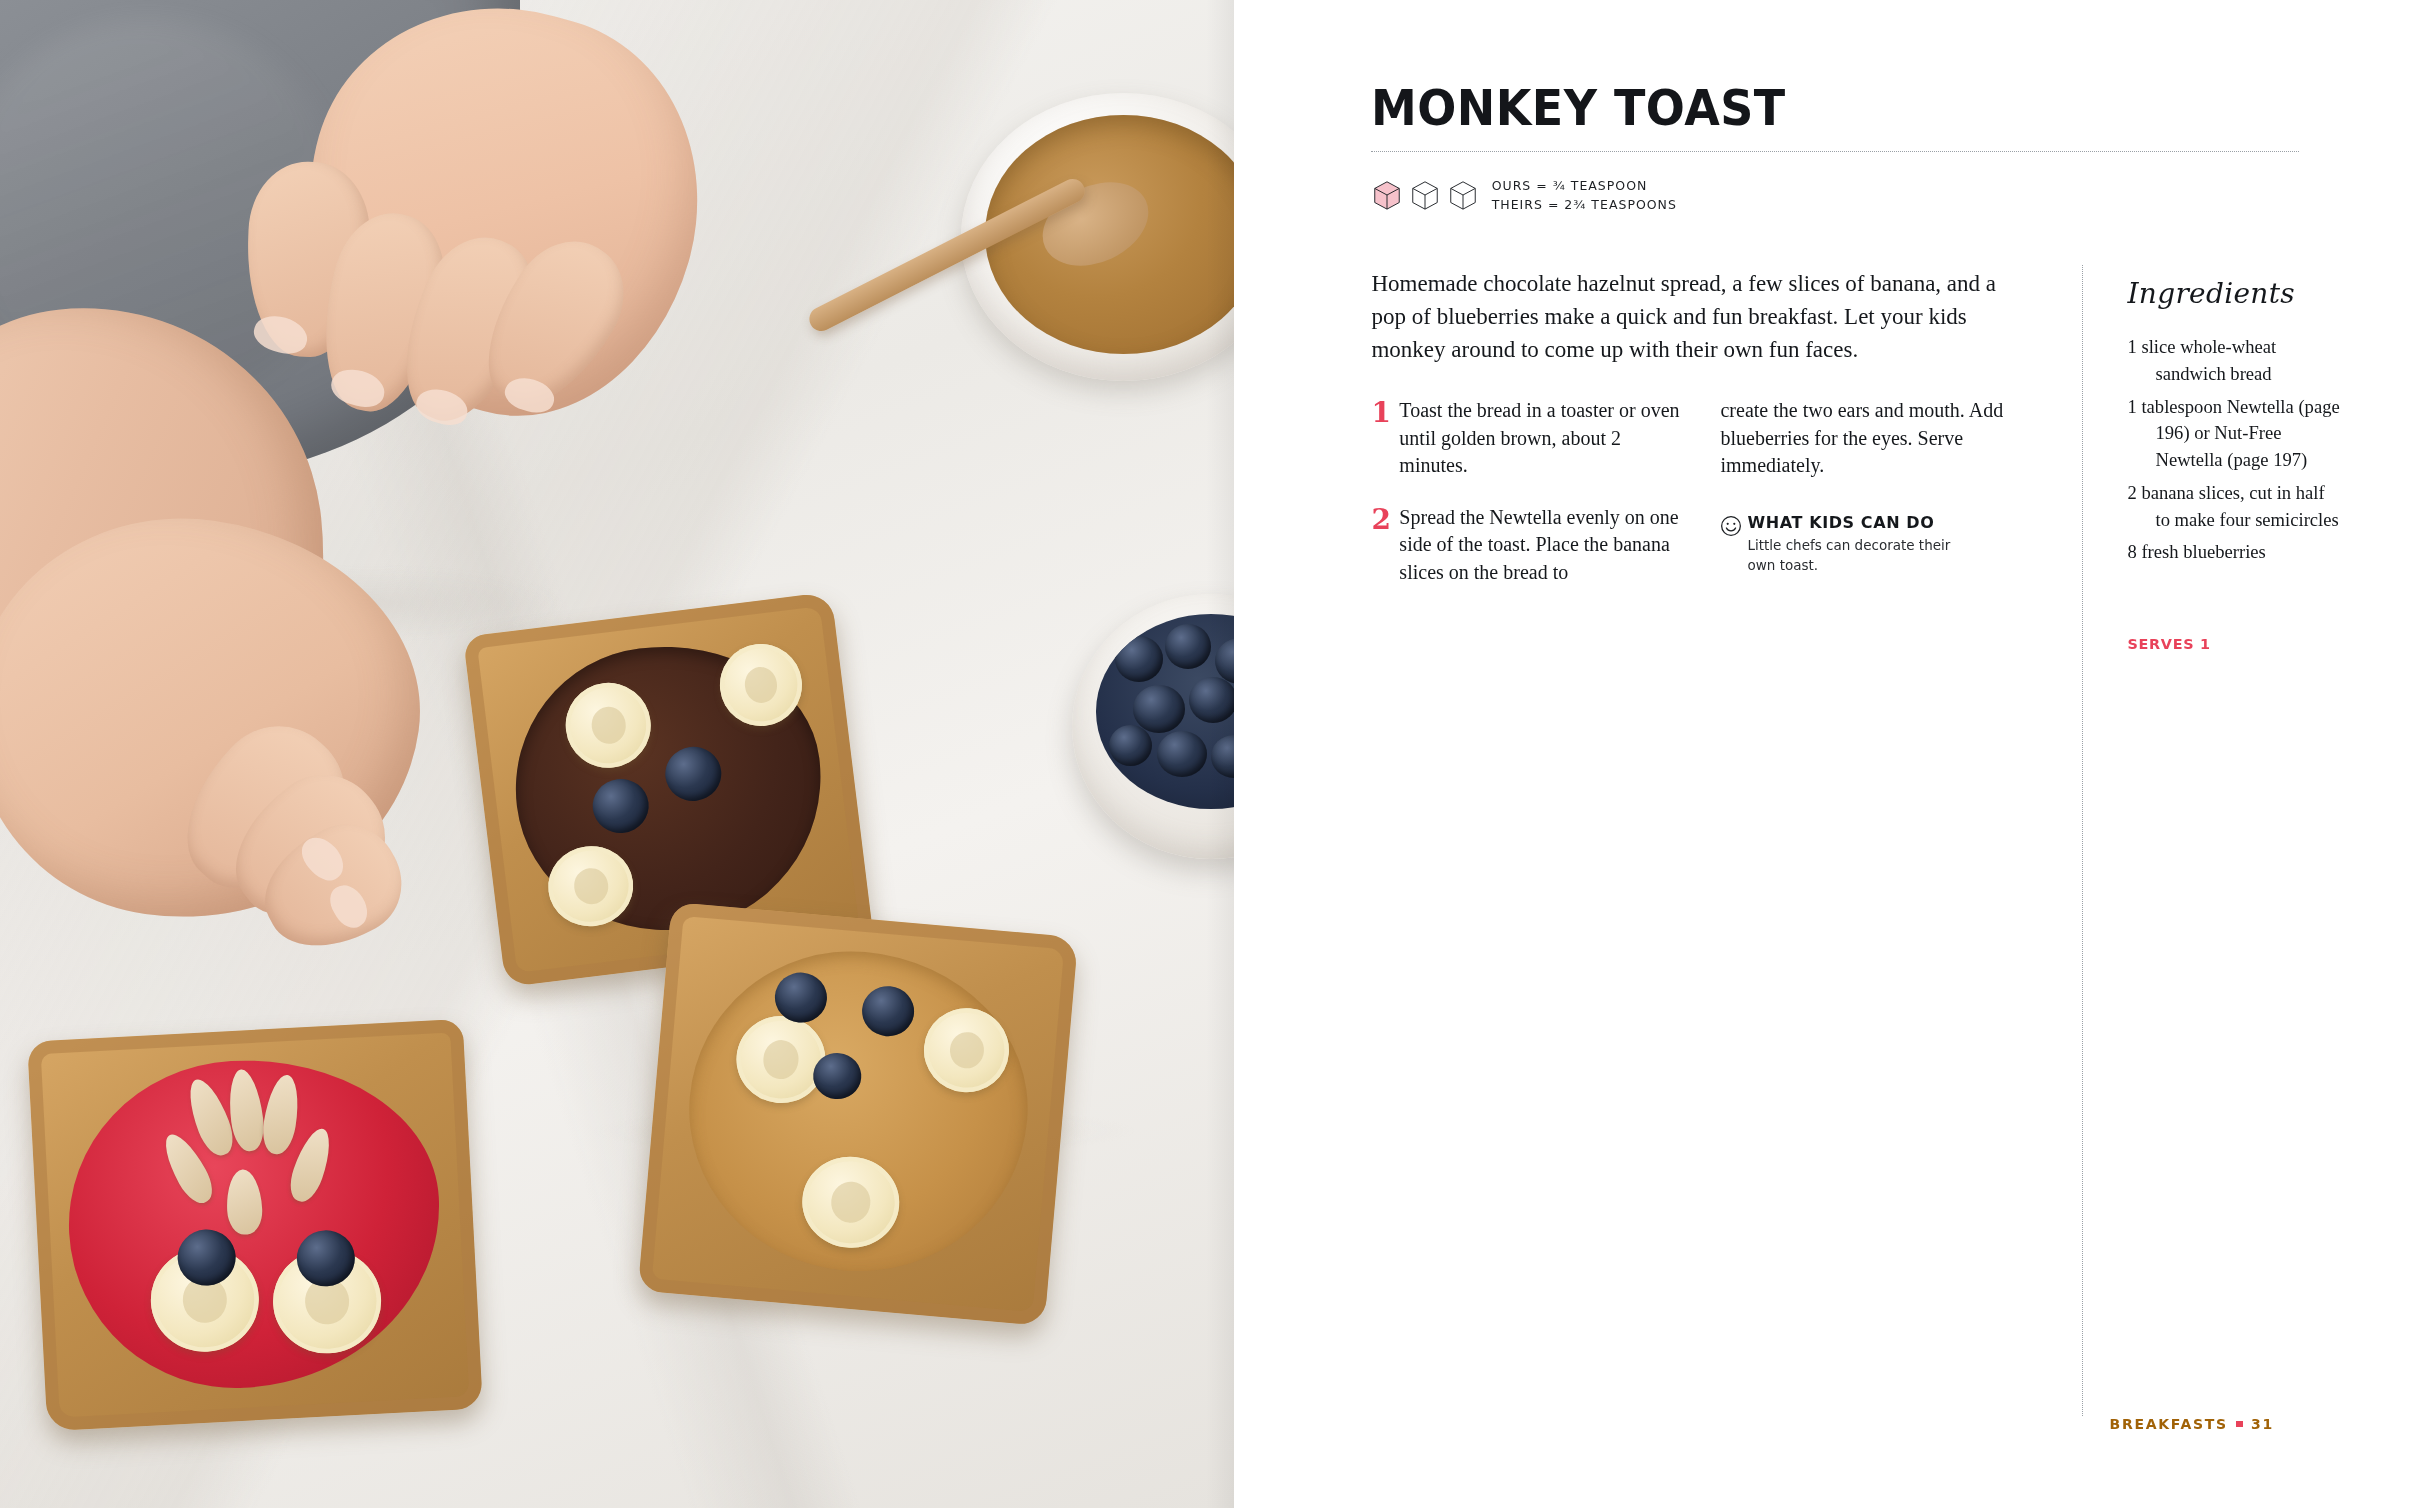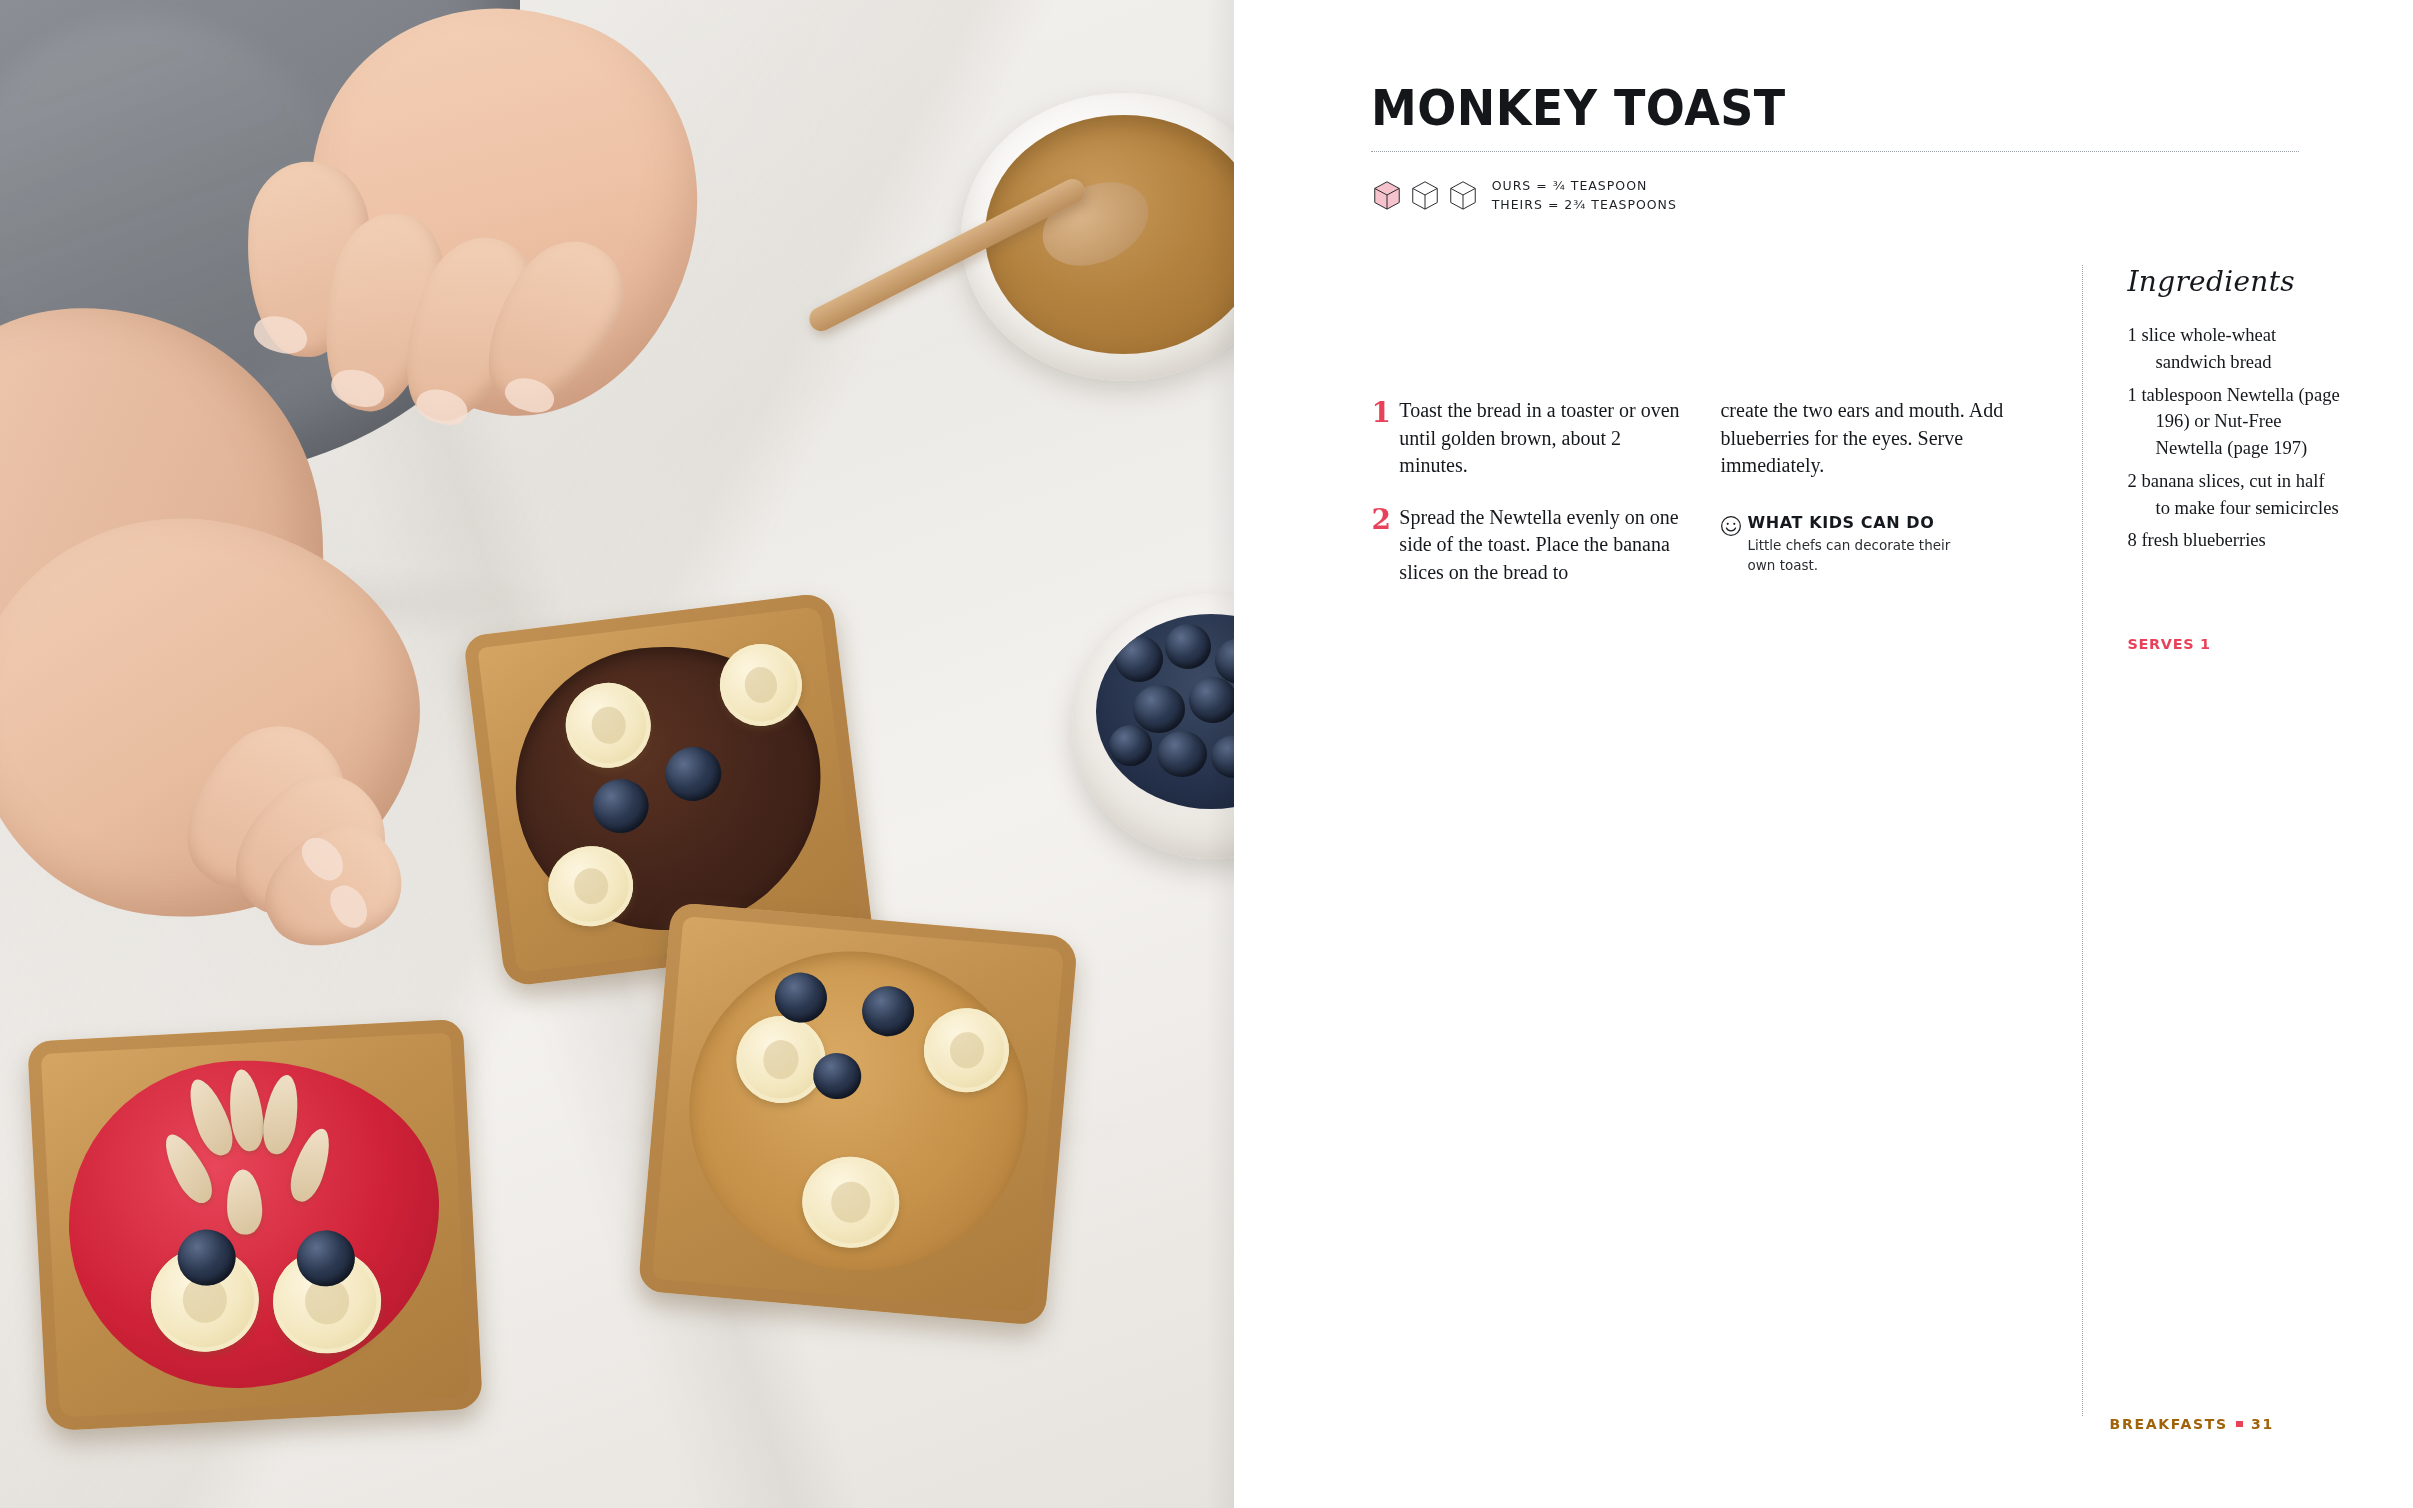--- a/index.html
+++ b/index.html
@@ -346,20 +346,21 @@
     left: 893px; top: 265px;
     width: 214px;
   }
   .ing-title {
     font-family: "DejaVu Serif", serif;
     font-style: italic;
     font-size: 28px;
     color: #15181c;
     margin-bottom: 24px;
     letter-spacing: 0.3px;
+    margin-top: 12px;
   }
   .ing-list {
     list-style: none;
     font-size: 18.6px;
     line-height: 1.45;
     color: #15181c;
   }
   .ing-list li {
     margin-bottom: 5.6px;
     padding-left: 28px;
@@ -500,20 +501,21 @@
           <polyline points="4,10 17,17 30,10" fill="none" stroke="#1d2024" stroke-width="1"></polyline>
           <line x1="17" y1="17" x2="17" y2="32" stroke="#1d2024" stroke-width="1"></line>
         </svg>
       </div>
       <div class="sugar-lines">
         <div>OURS = ¾ TEASPOON</div>
         <div>THEIRS = 2¾ TEASPOONS</div>
       </div>
     </div>
 
+    <p class="intro">Homemade chocolate hazelnut spread, a few slices of banana, and a pop of blueberries make a quick and fun breakfast. Let your kids monkey around to come up with their own fun faces.</p>
 
     <div class="steps">
       <div class="steps-col">
         <div class="step">
           <span class="step-num">1</span>
           <span class="step-text">Toast the bread in a toaster or oven until golden brown, about 2 minutes.</span>
         </div>
         <div class="step">
           <span class="step-num">2</span>
           <span class="step-text">Spread the Newtella evenly on one side of the toast. Place the banana slices on the bread to</span>

